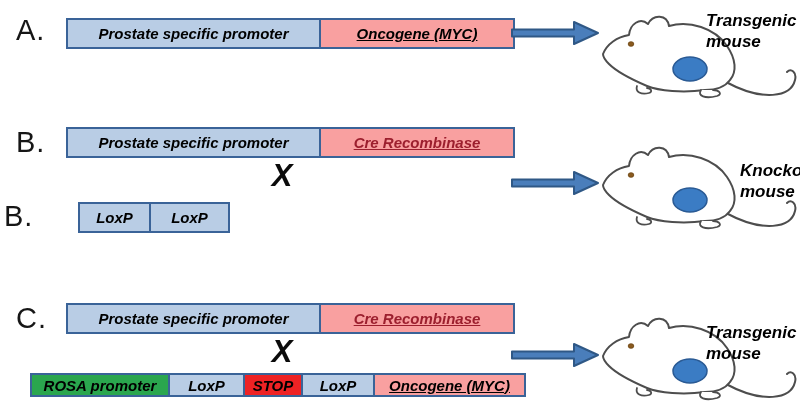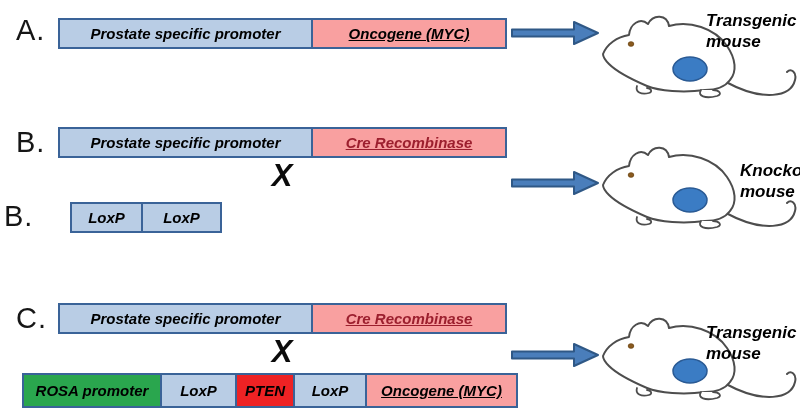--- a/index.html
+++ b/index.html
@@ -11,21 +11,21 @@
     position:absolute; font-size:29px; font-weight:400; color:#161616;
     letter-spacing:1px;
   }
   .construct { position:absolute; display:flex; }
   .seg {
     box-sizing:border-box; border:2px solid var(--box-border,#3a6398);
     display:flex; align-items:center; justify-content:center;
     font-weight:bold; font-style:italic; font-size:15px; color:#000;
     margin-left:-2px; white-space:nowrap;
   }
-  .seg:first-child { margin-left:0; }
+  .seg:first-child { margin-left:8px; }
   .c-blue   { background:var(--light-blue,#b9cde5); }
   .c-pink   { background:var(--pink,#f9a0a0);text-decoration:underline; }
   .c-purple { background:var(--purple,#c9a6d6); }
   .c-green  { background:var(--green,#2aa64e); }
   .c-red    { background:var(--red,#ee2224); }
   .t-cre    { color:var(--cre-text,#9c1f2e); }
   .cross {
     position:absolute; font-weight:bold; font-style:italic; font-size:31px;
     color:#0b0b0b; width:44px; text-align:center;
   }
@@ -116,24 +116,24 @@
 
   <div class="sec-label" style="left:16px; top:302px;">C.</div>
 
   <div class="construct" style="left:58px; top:303px; height:31px;">
     <div class="seg c-blue" style="width:255px;">Prostate specific promoter</div>
     <div class="seg c-pink t-cre" style="width:196px;">Cre Recombinase</div>
   </div>
 
   <div class="cross" style="left:260px; top:334px;">X</div>
 
-  <div class="construct" style="left:22px; top:373px; height:35px;border-radius:9px;">
+  <div class="construct" style="left:22px; top:373px; height:24px;border-radius:9px;">
     <div class="seg c-green" style="width:140px;">ROSA promoter</div>
     <div class="seg c-blue" style="width:77px;">LoxP</div>
-    <div class="seg c-red" style="width:60px;">PTEN</div>
+    <div class="seg c-red" style="width:60px;">STOP</div>
     <div class="seg c-blue" style="width:74px;">LoxP</div>
     <div class="seg c-pink" style="width:153px;">Oncogene (MYC)</div>
   </div>
 
   <svg class="arrow" style="left:510px; top:341px;" width="92" height="28" viewBox="0 0 92 28">
       <use href="#block-arrow"></use>
     </svg>
 
   <svg class="mouse" style="left:593px; top:304px;" width="205" height="105" viewBox="0 0 205 105">
       <use href="#mouse-shape"></use>

